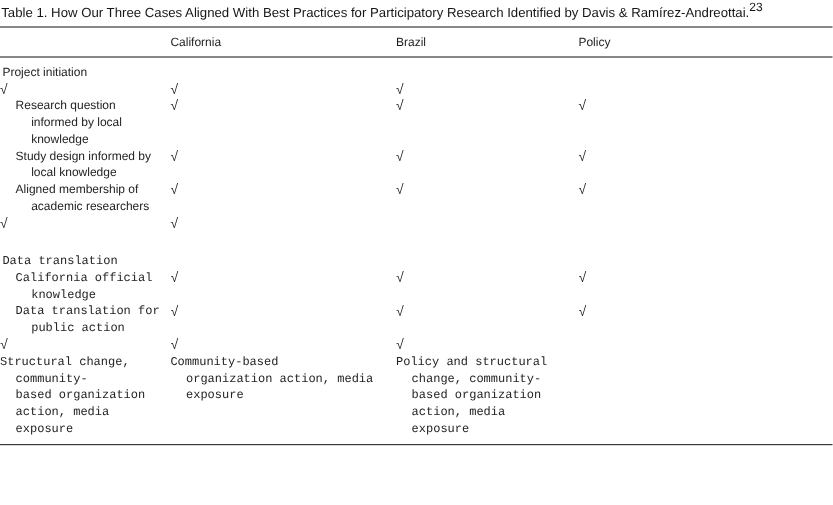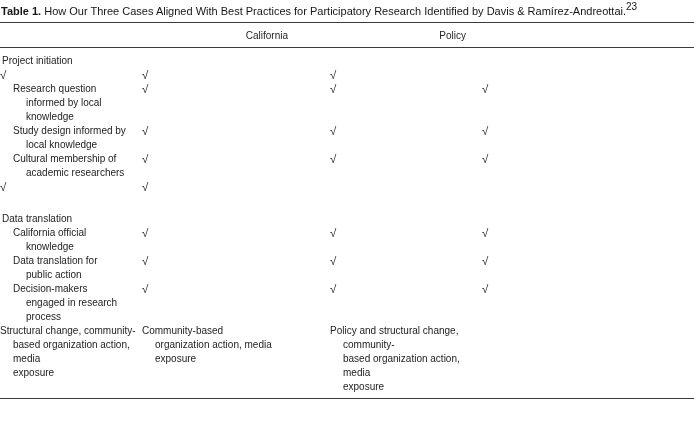--- a/index.html
+++ b/index.html
@@ -14,68 +14,69 @@
     line-height: 14px;
     color: #232323;
     overflow: hidden;
   }
   .caption {
     font-size: 11px;
     line-height: 14px;
     padding: 4px 2px 4px 1px;
     color: #161616;
   }
-  .caption b { font-weight: bold; }
+  .caption b { font-weight: normal; }
   .caption sup {
     font-size: 10px;
     line-height: 0;
     vertical-align: super;
   }
   .rule { border-top: 1px solid #3a3a3a; }
   .grid {
     display: grid;
     grid-template-columns: 142px 188px 152px 212px;
     align-items: start;
   }
   .hdr { padding: 6px 0 4px 0; }
-  .hdr .ch { text-align: right; color: #1e1e1e; }
+  .hdr .ch { text-align: left; color: #1e1e1e; }
   .ch-ca { padding-right: 42px; }
   .ch-br { padding-right: 86px; }
   .ch-fr { padding-right: 16px; }
   .tbody { padding-top: 6px; }
   .sec-h { padding-left: 2px; white-space: pre-line; }
   .lab {
     padding-left: 26px;
     text-indent: -13px;
     white-space: pre-line;
   }
   .cell {
     padding-left: 13px;
     text-indent: -13px;
     white-space: pre-line;
   }
   .chk { font-size: 11.5px; }
-  .sec2 { margin-top: 18px; }
+  .sec2 { margin-top: 18px; font-family: Liberation Mono, monospace; }
   .rule-bottom { margin-top: 4px; }
 </style>
 </head>
 <body>
 
 <div class="page">
 
   <div class="caption">
     <b>Table 1.</b>
     <span>How Our Three Cases Aligned With Best Practices for Participatory Research Identified by Davis &amp; Ramírez-Andreottai.</span><sup>23</sup>
   </div>
 
   <div class="rule"></div>
 
   <div class="grid hdr">
     <div></div>
     <div class="ch ch-ca">California</div>
+    <div class="ch ch-br">Brazil</div>
     <div class="ch ch-fr">Policy</div>
   </div>
 
   <div class="rule"></div>
 
   <div class="tbody">
 
     <div class="sec">
       <div class="sec-h">Project initiation</div>
 
@@ -96,21 +97,21 @@
 
       <div class="grid row">
         <div class="lab">Study design informed by
 local knowledge</div>
         <div class="cell chk">√</div>
         <div class="cell chk">√</div>
         <div class="cell chk">√</div>
       </div>
 
       <div class="grid row">
-        <div class="lab">Cultural membership of
+        <div class="lab">Aligned membership of
 academic researchers</div>
         <div class="cell chk">√</div>
         <div class="cell chk">√</div>
         <div class="cell chk">√</div>
       </div>
 
       <div class="grid row">
         <div class="cell chk">√</div>
         <div class="cell chk">√</div>
       </div>
@@ -129,23 +130,20 @@
 
       <div class="grid row">
         <div class="lab">Data translation for
 public action</div>
         <div class="cell chk">√</div>
         <div class="cell chk">√</div>
         <div class="cell chk">√</div>
       </div>
 
       <div class="grid row">
-        <div class="lab">Decision-makers
-engaged in research
-process</div>
         <div class="cell chk">√</div>
         <div class="cell chk">√</div>
         <div class="cell chk">√</div>
       </div>
 
       <div class="grid row">
         <div class="cell">Structural change, community-
 based organization action, media
 exposure</div>
         <div class="cell">Community-based

